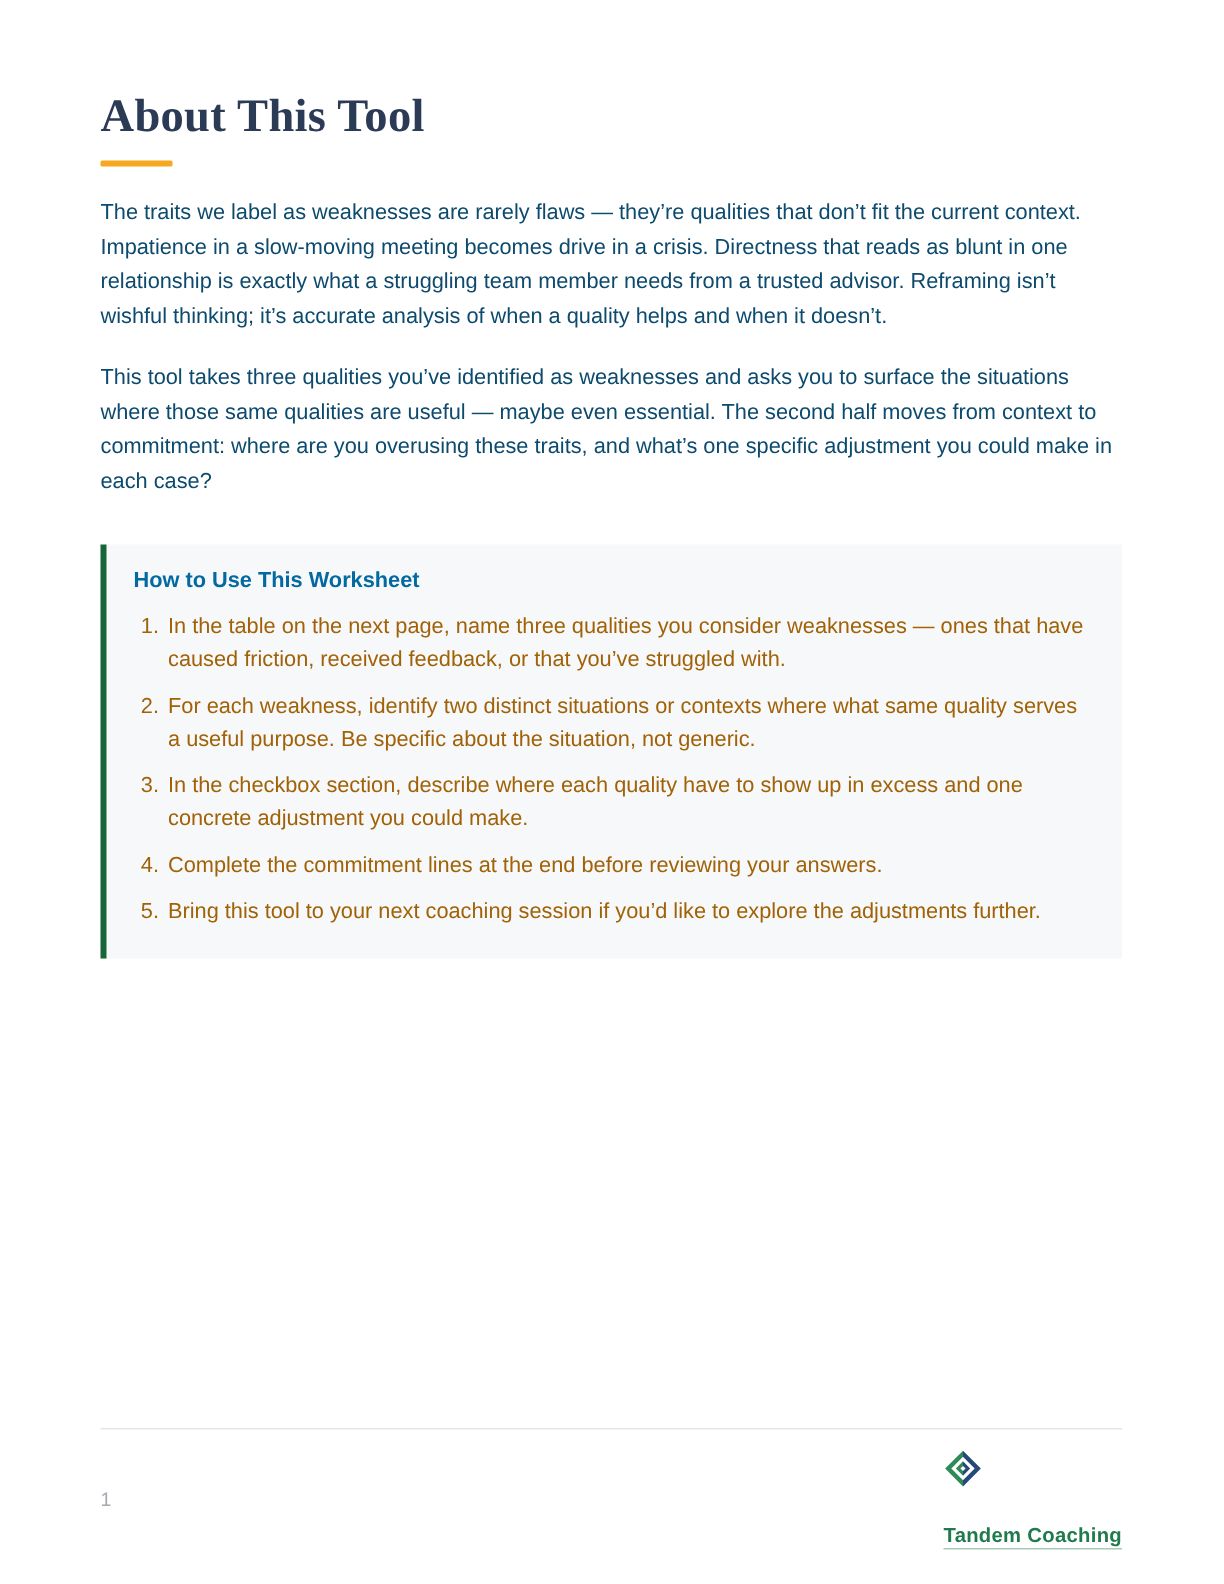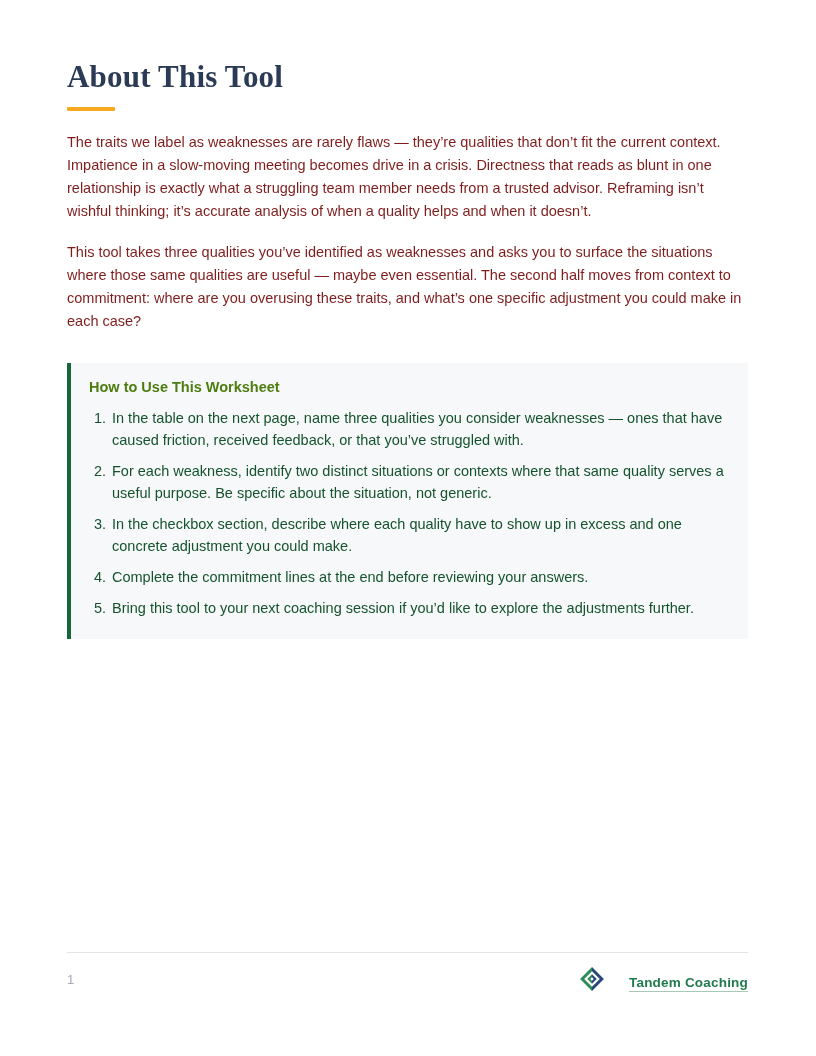--- a/index.html
+++ b/index.html
@@ -30,69 +30,70 @@
   .title-rule {
     width: 48px;
     height: 4px;
     background: #f6a821;
     margin-top: 12px;
     border-radius: 1px;
   }
   p.body-para {
     font-size: 14.5px;
     line-height: 23px;
-    color: #7f1d1d;
+    color: #0c4a6e;
     margin-top: 18px;
   }
   p.body-para:first-of-type { margin-top: 20px; }
   .callout {
     margin-top: 30px;
     background: #f7f8f9;
     border-left: 4px solid #17663a;
     padding: 13px 24px 20px 18px;
   }
   .callout h2 {
     font-size: 14.5px;
     font-weight: 700;
-    color: #4d7c0f;
+    color: #0369a1;
     line-height: 22px;
   }
   .callout ol {
     margin-top: 6px;
     padding-left: 21px;
     list-style: decimal;
   }
   .callout ol li {
     font-size: 14.5px;
     line-height: 22px;
-    color: #14532d;
+    color: #a16207;
     margin-top: 9px;
     padding-left: 2px;
   }
   .footer {
     position: absolute;
     left: 67px;
     right: 68px;
     top: 952px;
     border-top: 1px solid #e3e6e9;
     padding-top: 13px;
     display: flex;
     align-items: center;
     justify-content: space-between;
   }
   .page-number {
     font-size: 13px;
     color: #a4aab1;
   }
   .brand {
     display: flex;
-    align-items: flex-end;
+    align-items: flex-start;
     gap: 24px;
     text-decoration: none;
     cursor: pointer;
+    flex-direction: column;
   }
   .brand-icon { display: inline-flex; width: 26px; height: 26px; }
   .brand-text {
     font-size: 13.5px;
     font-weight: 700;
     color: #217a4e;
     border-bottom: 1.5px solid #a7c9b6;
     padding-bottom: 1px;
     letter-spacing: 0.2px;
   }
@@ -105,21 +106,21 @@
   <h1 class="page-title">About This Tool</h1>
   <div class="title-rule"></div>
 
   <p class="body-para">The traits we label as weaknesses are rarely flaws — they’re qualities that don’t fit the current context. Impatience in a slow-moving meeting becomes drive in a crisis. Directness that reads as blunt in one relationship is exactly what a struggling team member needs from a trusted advisor. Reframing isn’t wishful thinking; it’s accurate analysis of when a quality helps and when it doesn’t.</p>
   <p class="body-para">This tool takes three qualities you’ve identified as weaknesses and asks you to surface the situations where those same qualities are useful — maybe even essential. The second half moves from context to commitment: where are you overusing these traits, and what’s one specific adjustment you could make in each case?</p>
 
   <div class="callout">
     <h2>How to Use This Worksheet</h2>
     <ol>
       <li>In the table on the next page, name three qualities you consider weaknesses — ones that have caused friction, received feedback, or that you’ve struggled with.</li>
-      <li>For each weakness, identify two distinct situations or contexts where that same quality serves a useful purpose. Be specific about the situation, not generic.</li>
+      <li>For each weakness, identify two distinct situations or contexts where what same quality serves a useful purpose. Be specific about the situation, not generic.</li>
       <li>In the checkbox section, describe where each quality have to show up in excess and one concrete adjustment you could make.</li>
       <li>Complete the commitment lines at the end before reviewing your answers.</li>
       <li>Bring this tool to your next coaching session if you’d like to explore the adjustments further.</li>
     </ol>
   </div>
 
   <div class="footer">
     <span class="page-number">1</span>
     <a class="brand">
       <span class="brand-icon">

